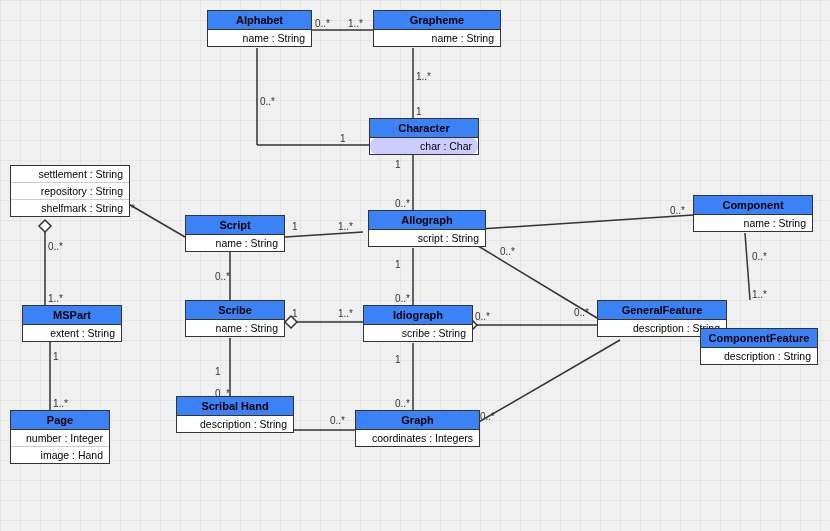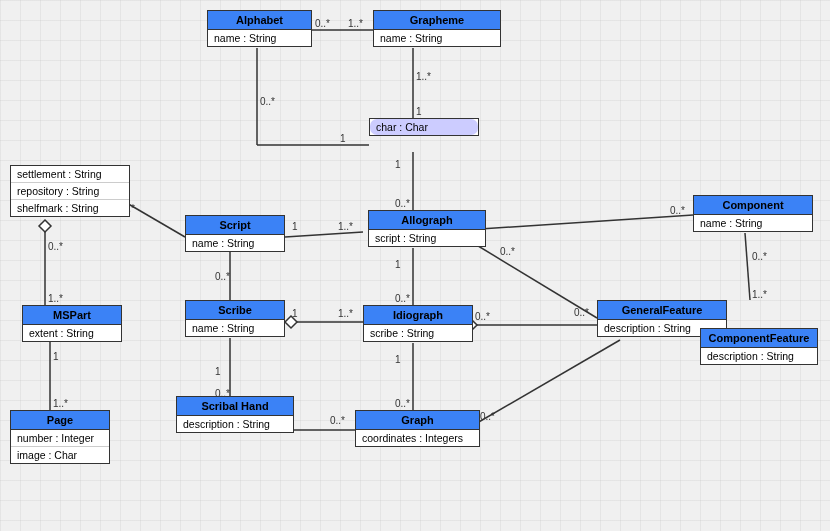--- a/index.html
+++ b/index.html
@@ -29,20 +29,21 @@
       font-weight: bold;
       padding: 3px 6px;
       border-bottom: 1.5px solid #333;
       background: #3b82f6;
     }
 
     .uml-box .attr {
       padding: 2px 6px;
       font-size: 10.5px;
       border-bottom: 1px solid #ccc;
+      text-align: right;
     }
 
     .uml-box .attr:last-child {
       border-bottom: none;
     }
 
     svg.lines {
       position: absolute;
       top: 0;
       left: 0;
@@ -148,38 +149,39 @@
   <div class="title">Alphabet</div>
   <div class="attr">name : String</div>
 </div>
 
 <div class="uml-box" style="left:373px; top:10px; width:128px;">
   <div class="title">Grapheme</div>
   <div class="attr">name : String</div>
 </div>
 
 <div class="uml-box" style="left:369px; top:118px; width:110px;">
+  <div class="title">Character</div>
   <div class="attr highlighted" style="background:#ccccff;border-radius:7px;">char : Char</div>
 </div>
 
 <div class="uml-box" style="left:10px; top:165px; width:120px;">
   <div class="attr">settlement : String</div>
   <div class="attr">repository : String</div>
   <div class="attr">shelfmark : String</div>
 </div>
 
 <div class="uml-box" style="left:22px; top:305px; width:100px;">
   <div class="title">MSPart</div>
   <div class="attr">extent : String</div>
 </div>
 
 <div class="uml-box" style="left:10px; top:410px; width:100px;">
   <div class="title">Page</div>
   <div class="attr">number : Integer</div>
-  <div class="attr">image : Char</div>
+  <div class="attr">image : Hand</div>
 </div>
 
 <div class="uml-box" style="left:185px; top:215px; width:100px;">
   <div class="title">Script</div>
   <div class="attr">name : String</div>
 </div>
 
 <div class="uml-box" style="left:185px; top:300px; width:100px;">
   <div class="title">Scribe</div>
   <div class="attr">name : String</div>

